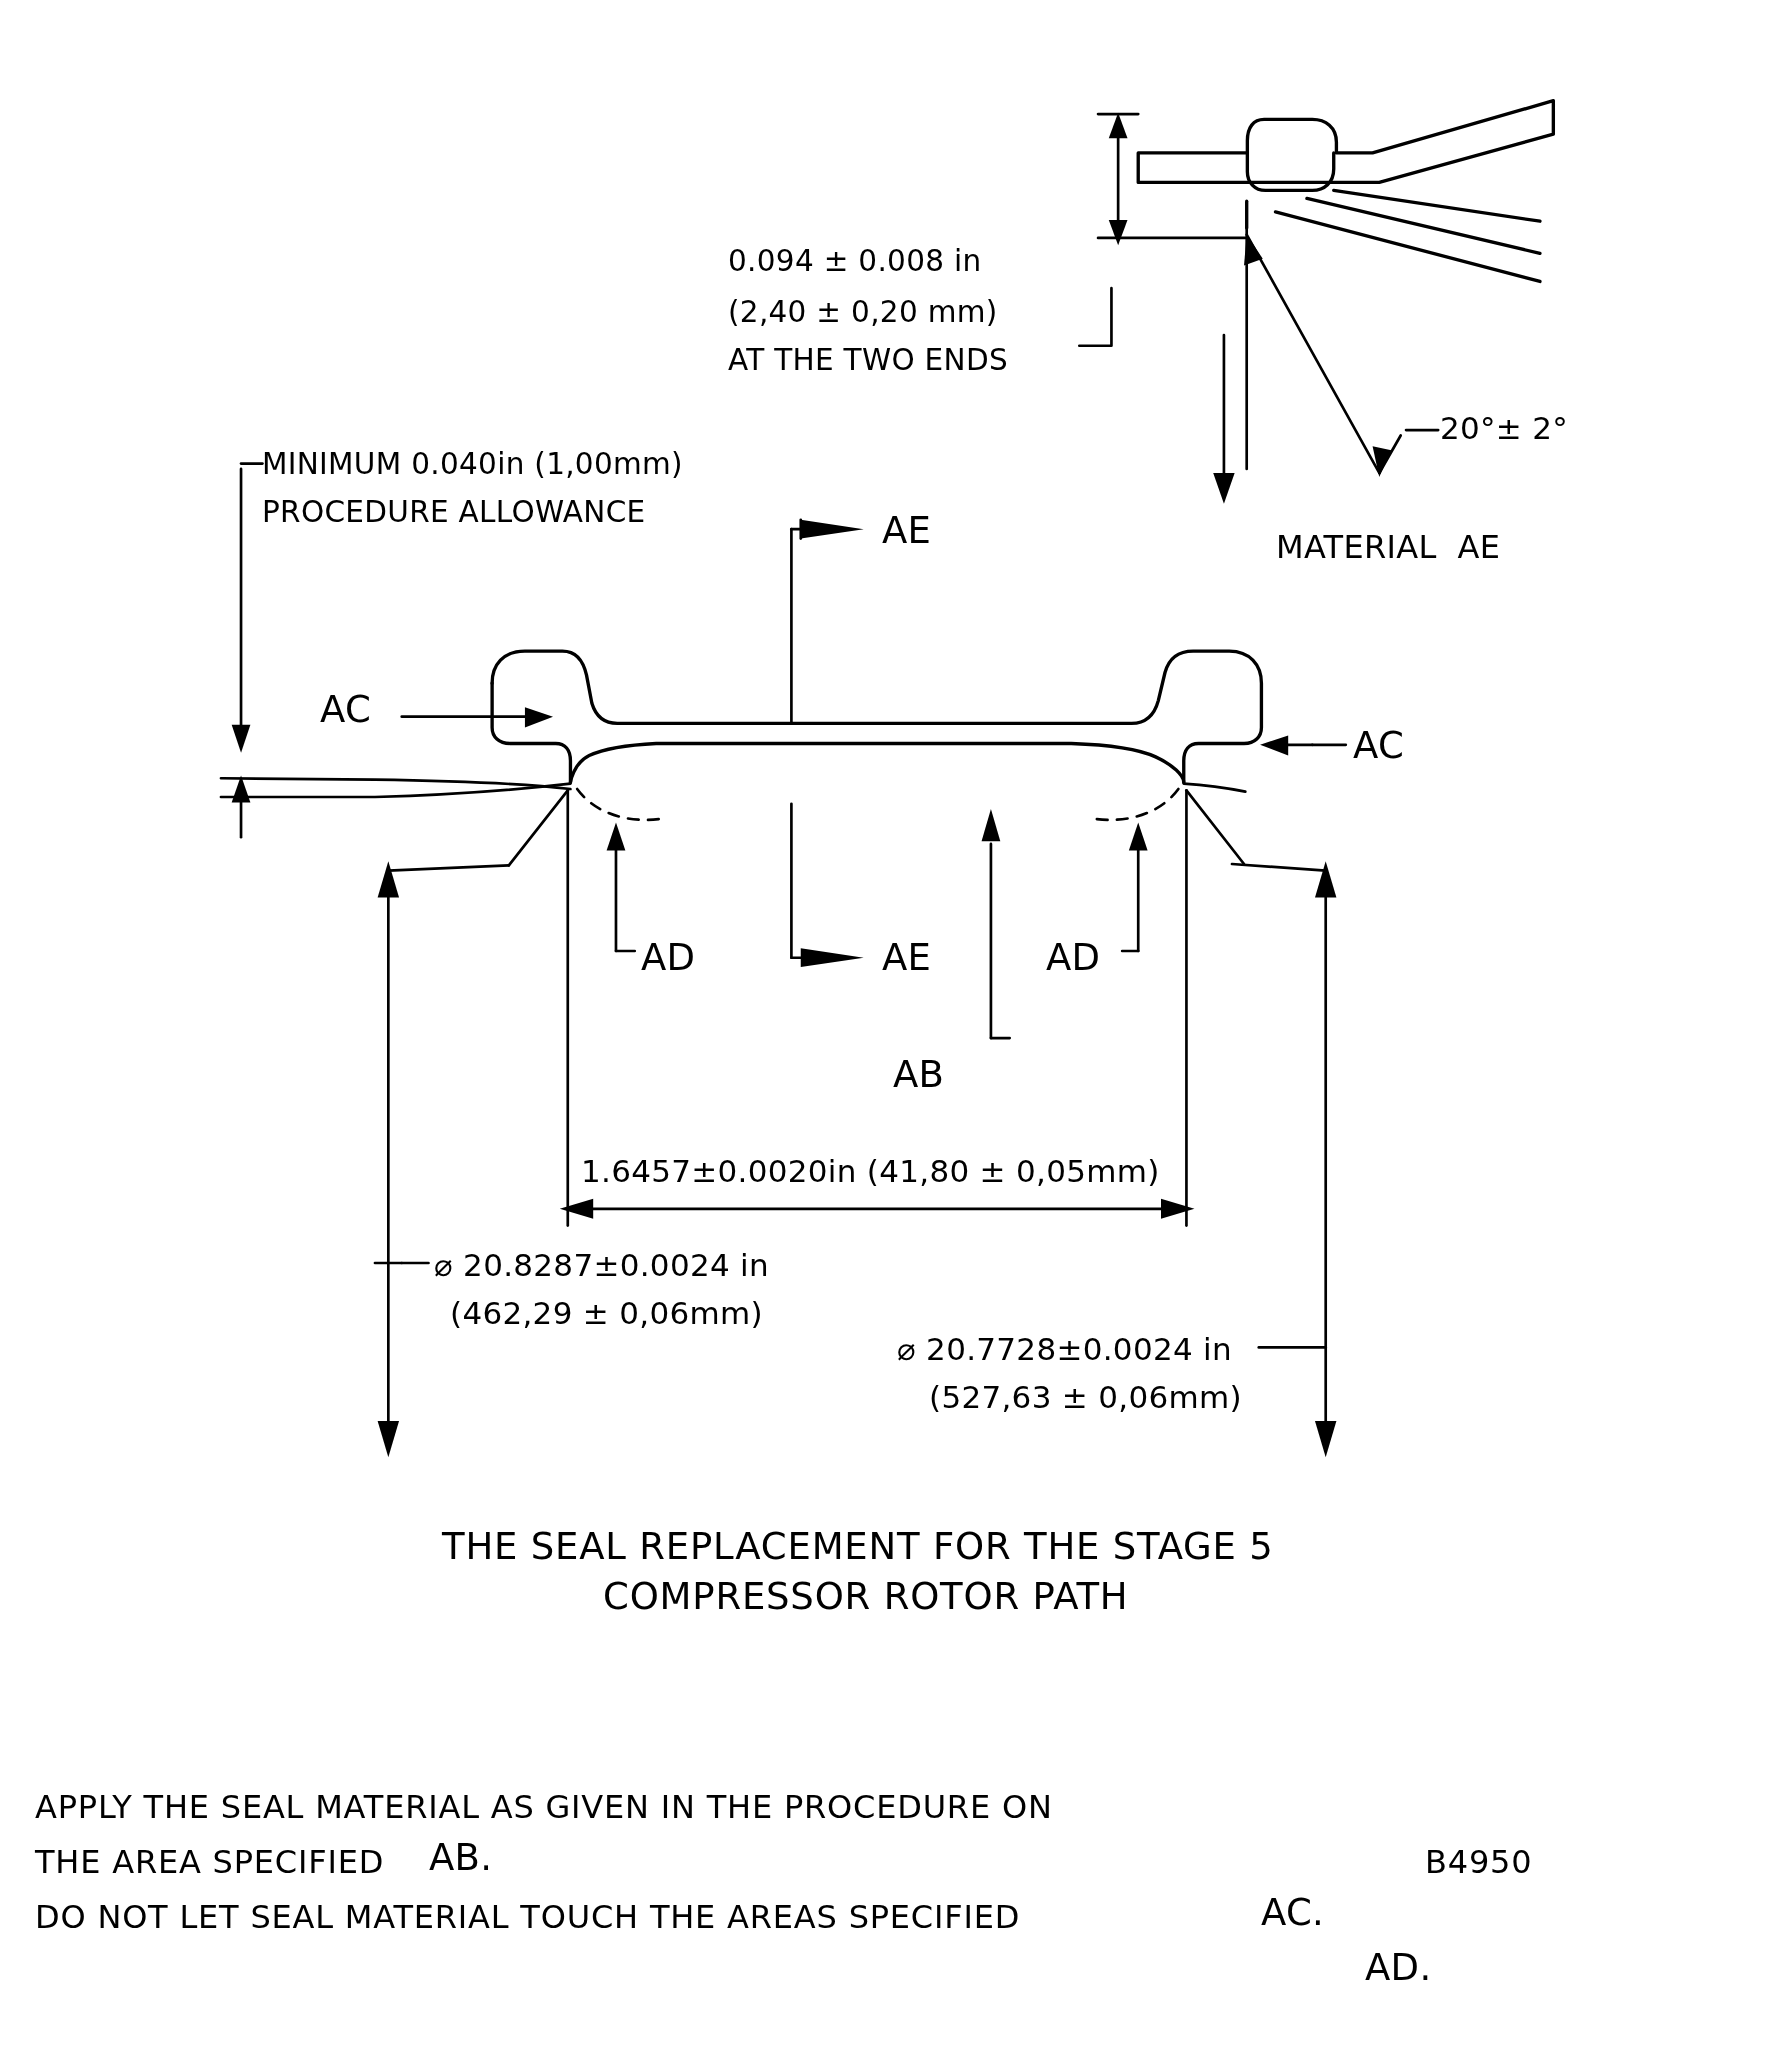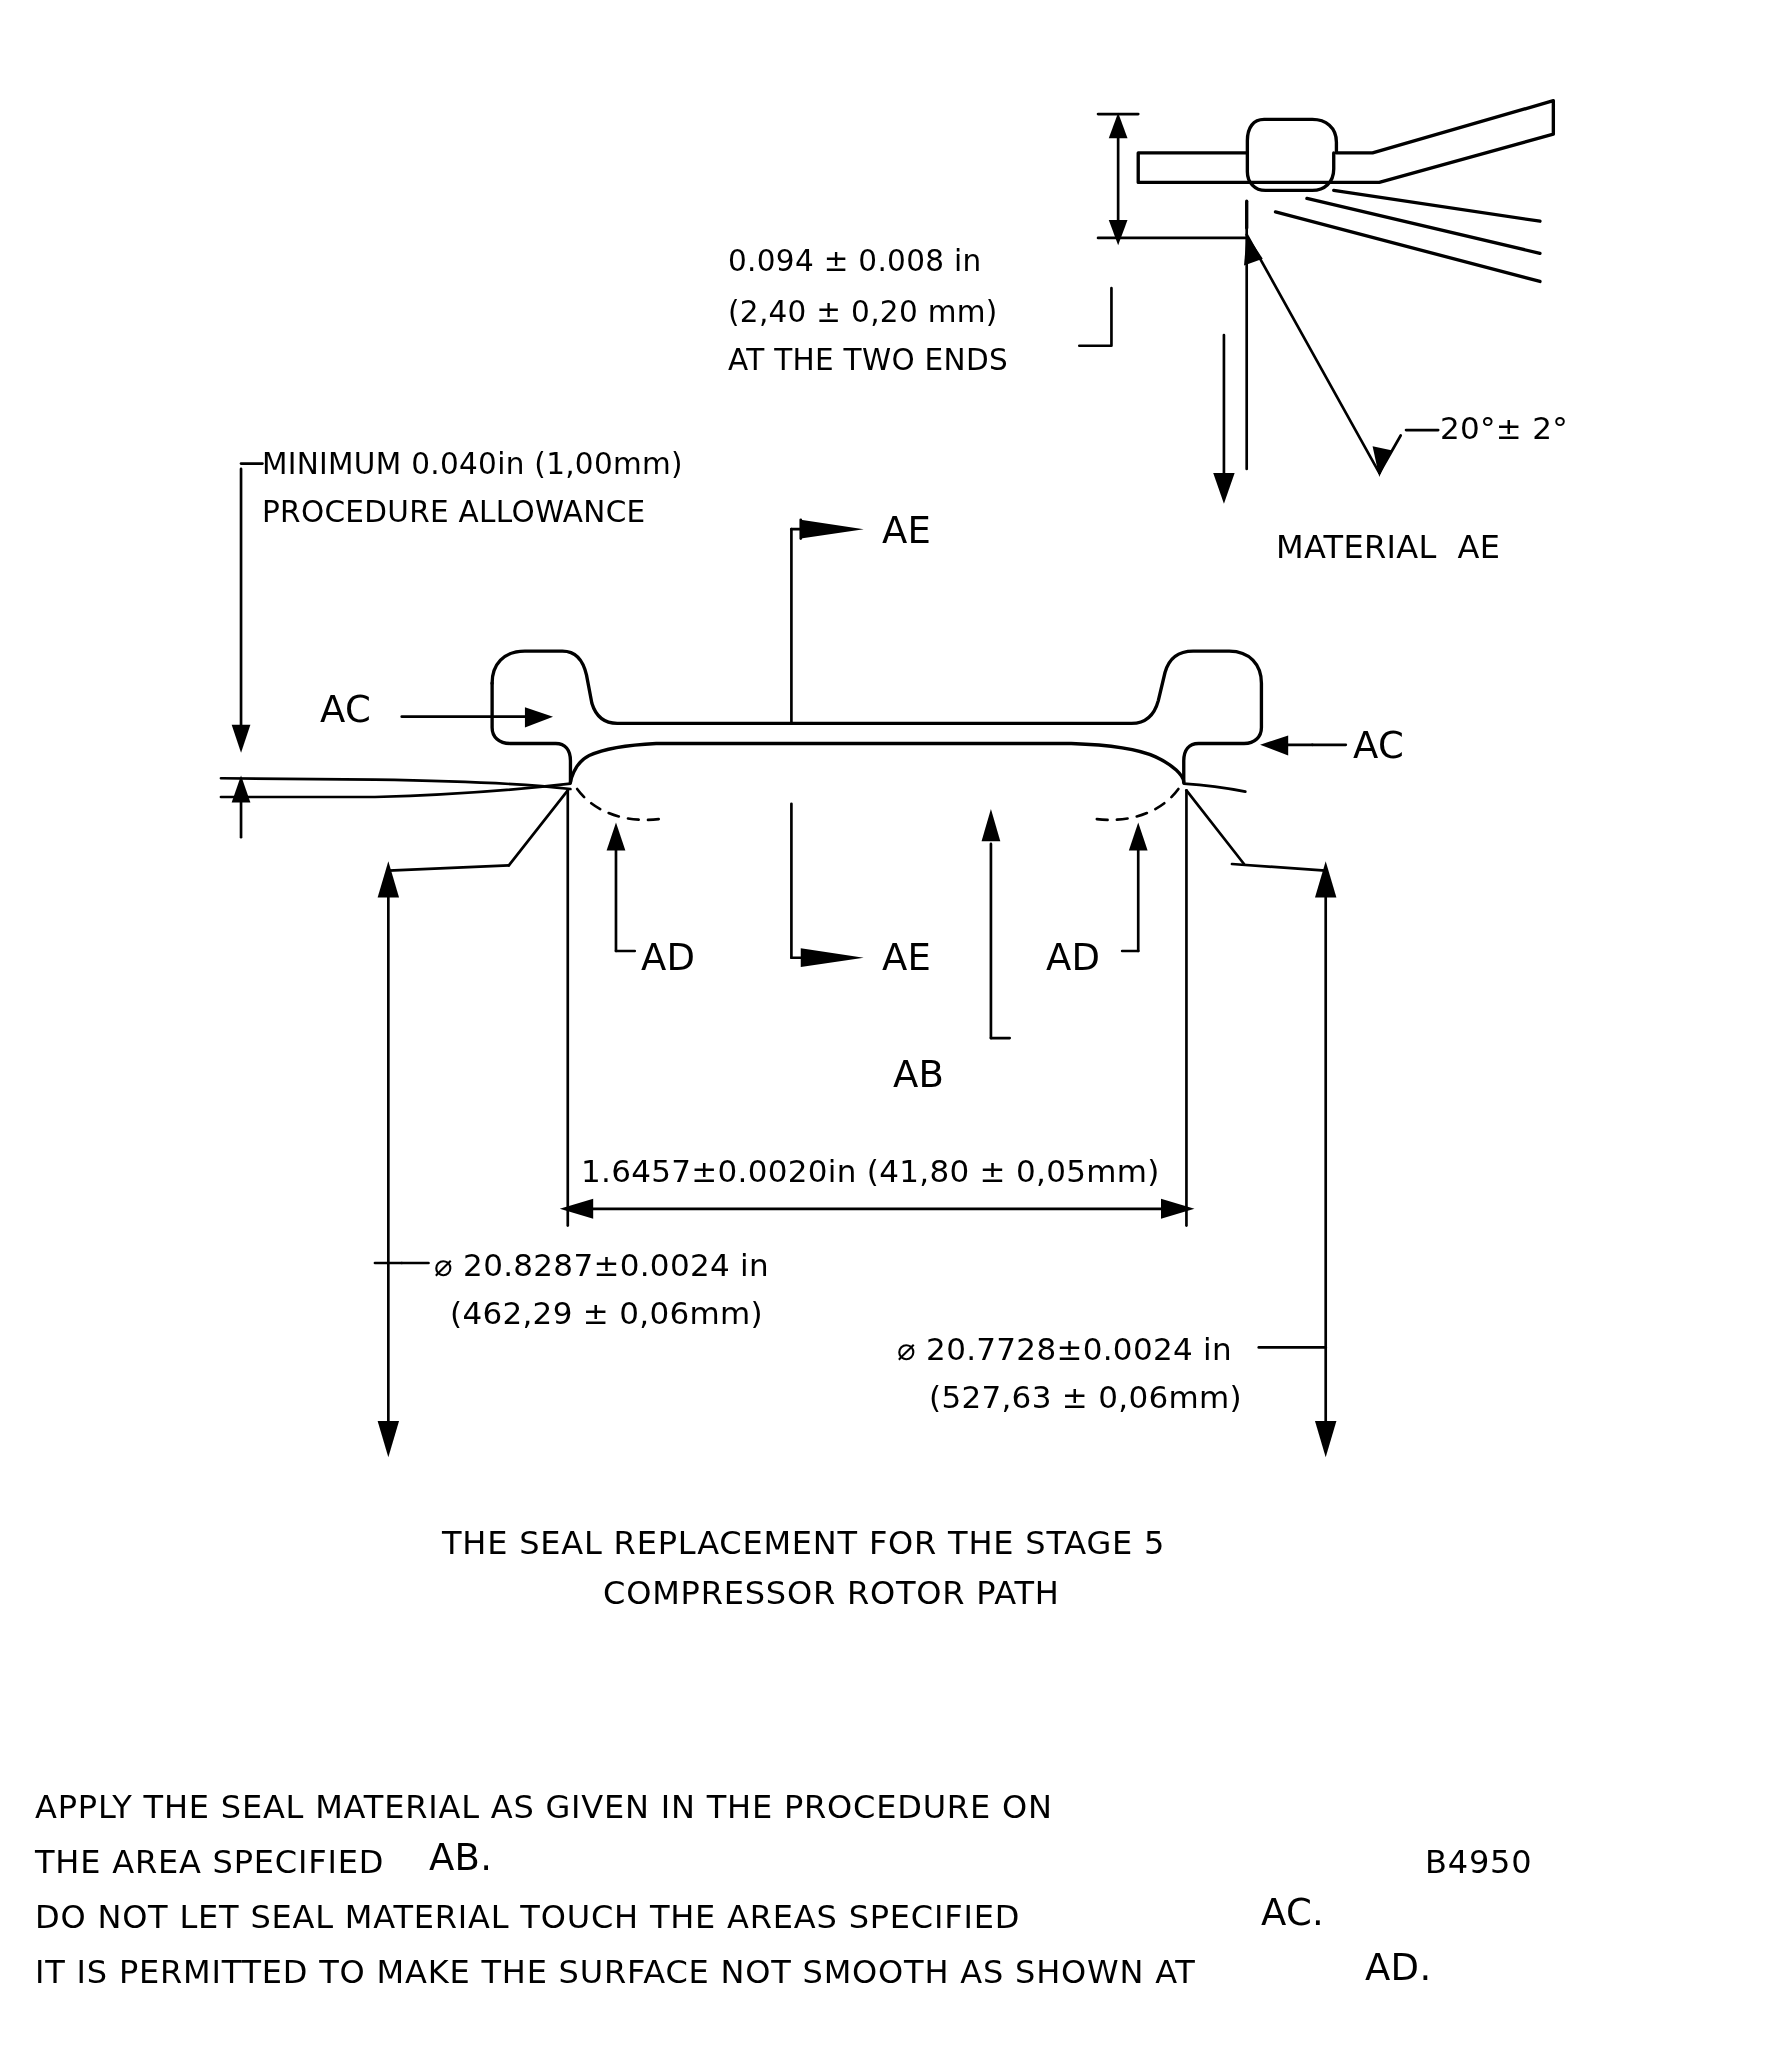--- a/index.html
+++ b/index.html
@@ -34,21 +34,21 @@
     position: absolute;
     white-space: pre;
     font-family: "DejaVu Sans", sans-serif;
     letter-spacing: 0.3px;
     color: #000;
     line-height: 1.18;
   }
   .t44 { font-size: 29.5px; }
   .t46 { font-size: 31px; }
   .t48 { font-size: 32px; }
-  .t52 { font-size: 32px; }
+  .t52 { font-size: 37px; }
   .big { font-size: 37px; }
   .notes {
     letter-spacing: 0.8px;
   }
 </style>
 </head>
 <body>
 
 <div id="drawing-root">
 
@@ -223,19 +223,18 @@
   <div class="lbl t48 notes" style="left:35px; top:1789px;">APPLY THE SEAL MATERIAL AS GIVEN IN THE PROCEDURE ON</div>
 
   <div class="lbl t52 notes" style="left:603px; top:1575px;">COMPRESSOR ROTOR PATH</div>
 
   <div class="lbl t48 notes" style="left:35px; top:1844px;">THE AREA SPECIFIED</div>
   <div class="lbl big" style="left:429px; top:1836px;">AB.</div>
 
   <div class="lbl t48 notes" style="left:35px; top:1899px;">DO NOT LET SEAL MATERIAL TOUCH THE AREAS SPECIFIED</div>
   <div class="lbl big" style="left:1261px; top:1891px;">AC.</div>
 
-  <div class="lbl t48 notes" style="left:35px; top:1954px;">IT IS PERMITTED TO MAKE THE SURFACE NOT SMOOTH AS SHOWN AT</div>
   <div class="lbl big" style="left:1365px; top:1946px;">AD.</div>
 
   <div class="lbl t48 notes" style="left:1425px; top:1844px;">B4950</div>
 
 </div>
 
 
 </body></html>

